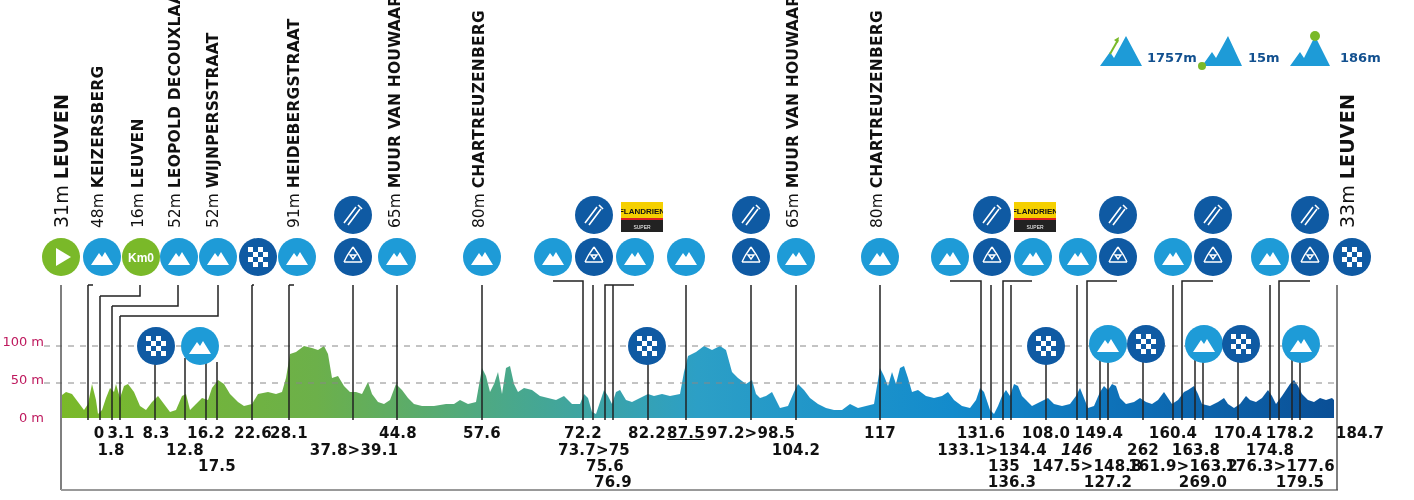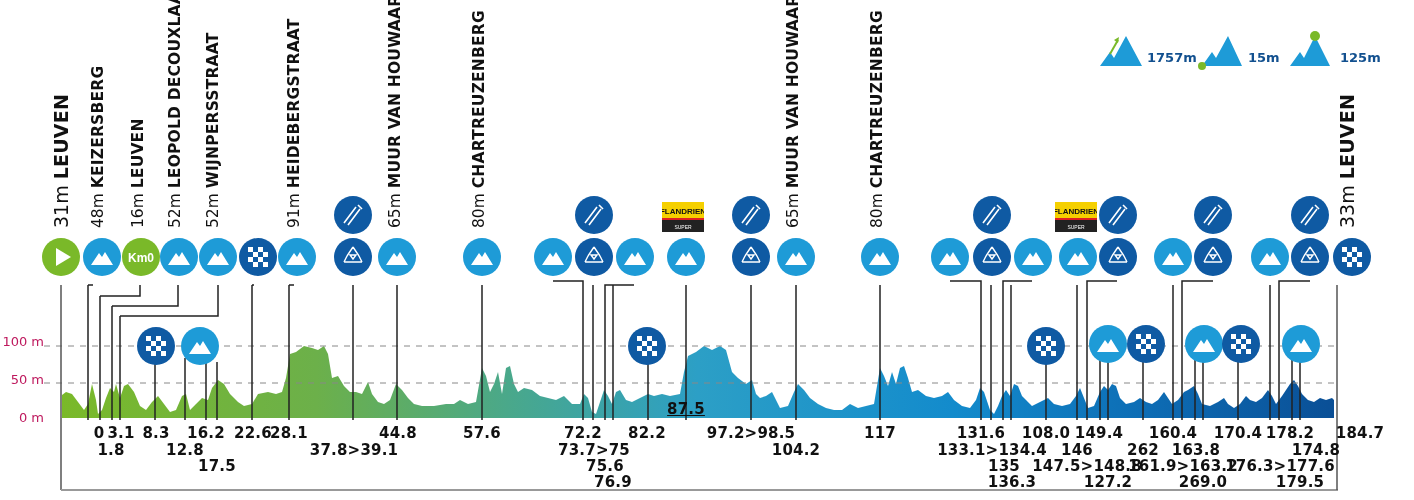--- a/index.html
+++ b/index.html
@@ -8,42 +8,42 @@
   .vlabel { position:absolute; transform-origin: left bottom; transform: rotate(-90deg); white-space:nowrap; font-size:15.5px; color:#111; line-height:18px; }
   .vlabel .alt { font-weight:normal; }
   .vlabel .nm { font-weight:600; letter-spacing:0.2px; }
   .vlabel.big { font-size:19px; line-height:22px; }
   .vlabel.big .nm { font-weight:bold; }
   .icon { position:absolute; width:38px; height:38px; border-radius:50%; box-sizing:border-box; }
   .icon svg { width:100%; height:100%; display:block; }
   .km { position:absolute; font-size:15px; font-weight:600; color:#111; white-space:nowrap; transform:translateX(-50%); letter-spacing:0.2px; }
   .ylab { position:absolute; font-size:13px; color:#be185d; right:calc(1414px - 44px); white-space:nowrap; }
   .legend-txt { position:absolute; font-size:13px; font-weight:bold; color:#12508f; }
-  .flandrien { position:absolute; width:52px; height:30px;margin-left:41px; }
+  .flandrien { position:absolute; width:52px; height:30px; }
 </style>
 </head>
 <body>
 
 <div class="abs" style="left:1098px; top:28px; width:310px; height:44px;">
   <svg class="abs" style="left:0; top:4px;" width="46" height="34" viewBox="0 0 46 34">
     <polygon points="2,34 12,20 16,26 28,4 44,34" fill="#1e9bd7"></polygon>
     <line x1="12" y1="22" x2="20" y2="8" stroke="#7ab929" stroke-width="2"></line>
     <polygon points="21,5 16,8 20,11" fill="#7ab929"></polygon>
   </svg>
   <span class="legend-txt" style="left:49px; top:22px;">1757m</span>
   <svg class="abs" style="left:98px; top:4px;" width="46" height="38" viewBox="0 0 46 38">
     <polygon points="6,34 16,20 20,26 32,4 46,34" fill="#1e9bd7"></polygon>
     <circle cx="6" cy="34" r="4" fill="#7ab929"></circle>
   </svg>
   <span class="legend-txt" style="left:150px; top:22px;">15m</span>
   <svg class="abs" style="left:190px; top:0px;" width="46" height="38" viewBox="0 0 46 38">
     <polygon points="2,38 12,24 16,30 27,8 42,38" fill="#1e9bd7"></polygon>
     <circle cx="27" cy="8" r="5" fill="#7ab929"></circle>
   </svg>
-  <span class="legend-txt" style="left:242px; top:22px;">125m</span>
+  <span class="legend-txt" style="left:242px; top:22px;">186m</span>
 </div>
 
 <svg class="abs" style="left:0; top:0;" width="1414" height="500" viewBox="0 0 1414 500">
   <defs>
     <linearGradient id="profGrad" x1="0" y1="0" x2="1" y2="0">
       <stop offset="0" stop-color="#7ab929"></stop>
       <stop offset="0.2" stop-color="#6cb04a"></stop>
       <stop offset="0.35" stop-color="#4aa88a"></stop>
       <stop offset="0.5" stop-color="#2c9fc6"></stop>
       <stop offset="0.7" stop-color="#138bcc"></stop>
@@ -470,41 +470,41 @@
 <span class="km" style="left:99px; top:424px;">0</span>
 <span class="km" style="left:121px; top:424px;">3.1</span>
 <span class="km" style="left:156px; top:424px;">8.3</span>
 <span class="km" style="left:206px; top:424px;">16.2</span>
 <span class="km" style="left:253px; top:424px;">22.6</span>
 <span class="km" style="left:289px; top:424px;">28.1</span>
 <span class="km" style="left:398px; top:424px;">44.8</span>
 <span class="km" style="left:482px; top:424px;">57.6</span>
 <span class="km" style="left:583px; top:424px;">72.2</span>
 <span class="km" style="left:647px; top:424px;">82.2</span>
-<span class="km" style="left:686px; top:400px;text-decoration:underline;">87.5</span>
+<span class="km" style="left:686px; top:424px;text-decoration:underline;">87.5</span>
 <span class="km" style="left:751px; top:424px;">97.2&gt;98.5</span>
 <span class="km" style="left:880px; top:424px;">117</span>
 <span class="km" style="left:981px; top:424px;">131.6</span>
 <span class="km" style="left:1046px; top:424px;">108.0</span>
 <span class="km" style="left:1099px; top:424px;">149.4</span>
 <span class="km" style="left:1173px; top:424px;">160.4</span>
 <span class="km" style="left:1238px; top:424px;">170.4</span>
 <span class="km" style="left:1290px; top:424px;">178.2</span>
 <span class="km" style="left:1360px; top:424px;">184.7</span>
 
 <span class="km" style="left:111px; top:441px;">1.8</span>
 <span class="km" style="left:185px; top:441px;">12.8</span>
 <span class="km" style="left:354px; top:441px;">37.8&gt;39.1</span>
 <span class="km" style="left:594px; top:441px;">73.7&gt;75</span>
 <span class="km" style="left:796px; top:441px;">104.2</span>
 <span class="km" style="left:992px; top:441px;">133.1&gt;134.4</span>
-<span class="km" style="left:1077px; top:441px;">146</span>
+<span class="km" style="left:1077px; top:441px;font-style:italic;">146</span>
 <span class="km" style="left:1143px; top:441px;">262</span>
 <span class="km" style="left:1196px; top:441px;">163.8</span>
-<span class="km" style="left:1316px; top:441px;">174.8</span>
+<span class="km" style="left:1270px; top:441px;">174.8</span>
 
 <span class="km" style="left:217px; top:457px;">17.5</span>
 <span class="km" style="left:605px; top:457px;">75.6</span>
 <span class="km" style="left:1004px; top:457px;">135</span>
 <span class="km" style="left:1087px; top:457px;">147.5&gt;148.8</span>
 <span class="km" style="left:1183px; top:457px;">161.9&gt;163.2</span>
 <span class="km" style="left:1280px; top:457px;">176.3&gt;177.6</span>
 
 <span class="km" style="left:613px; top:473px;">76.9</span>
 <span class="km" style="left:1012px; top:473px;">136.3</span>

